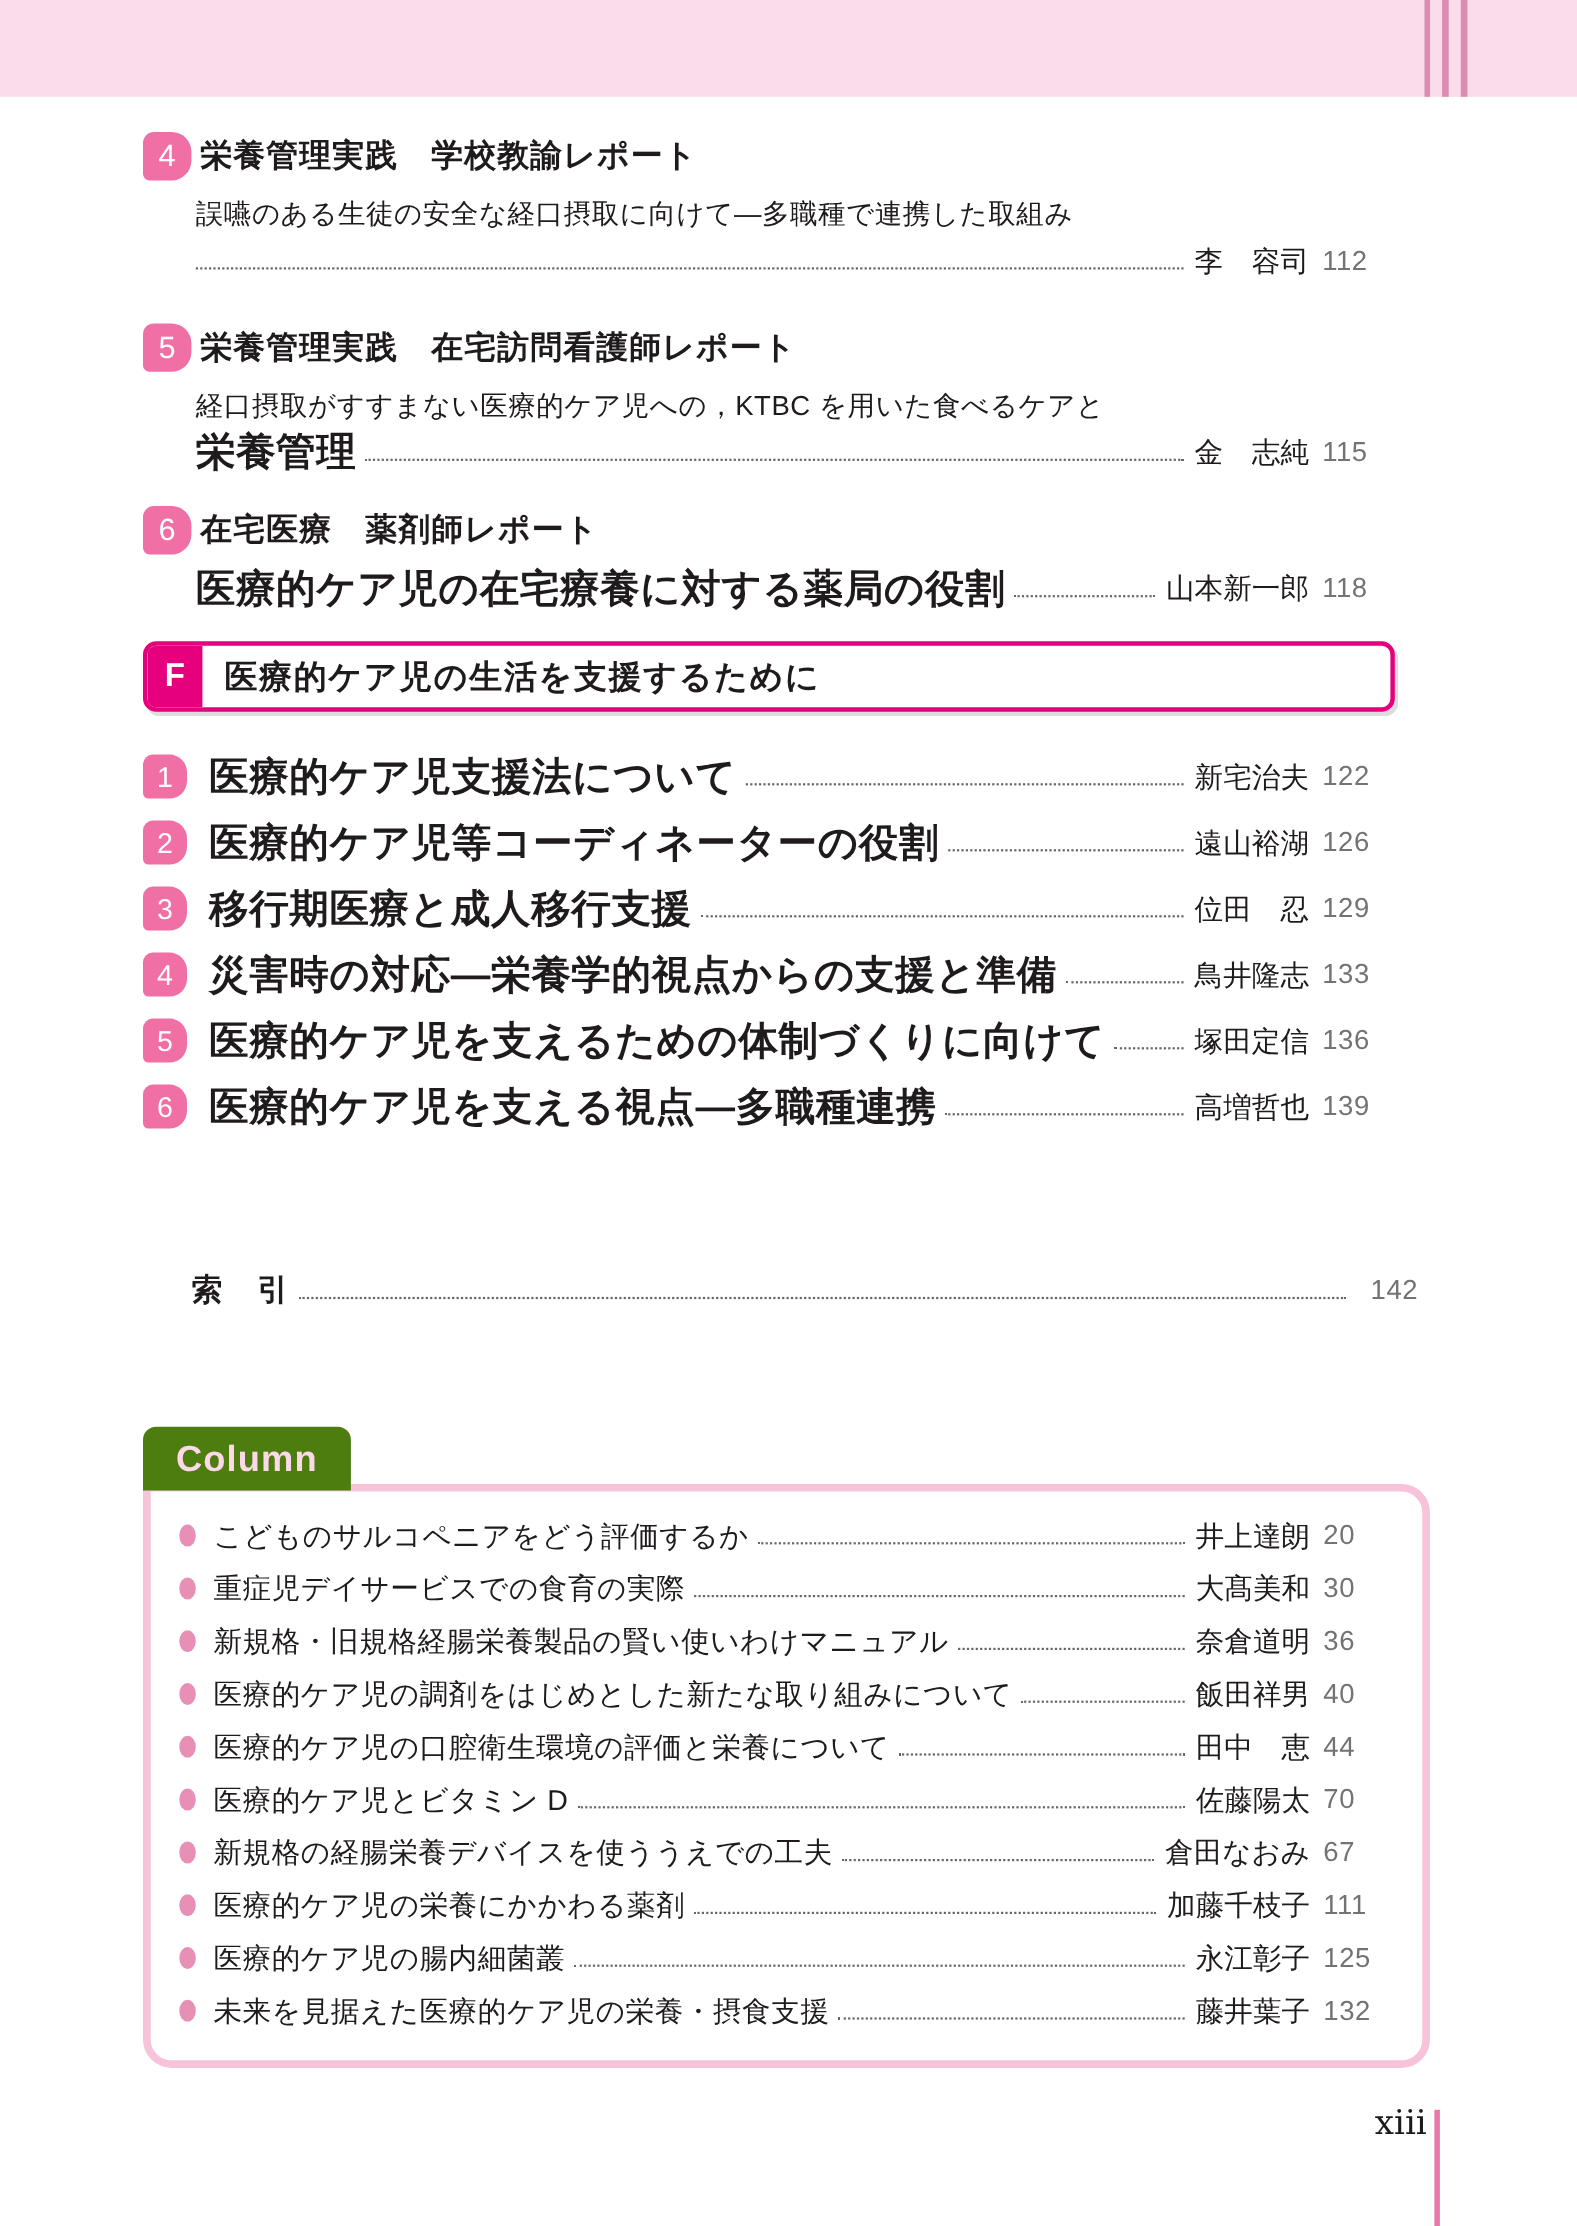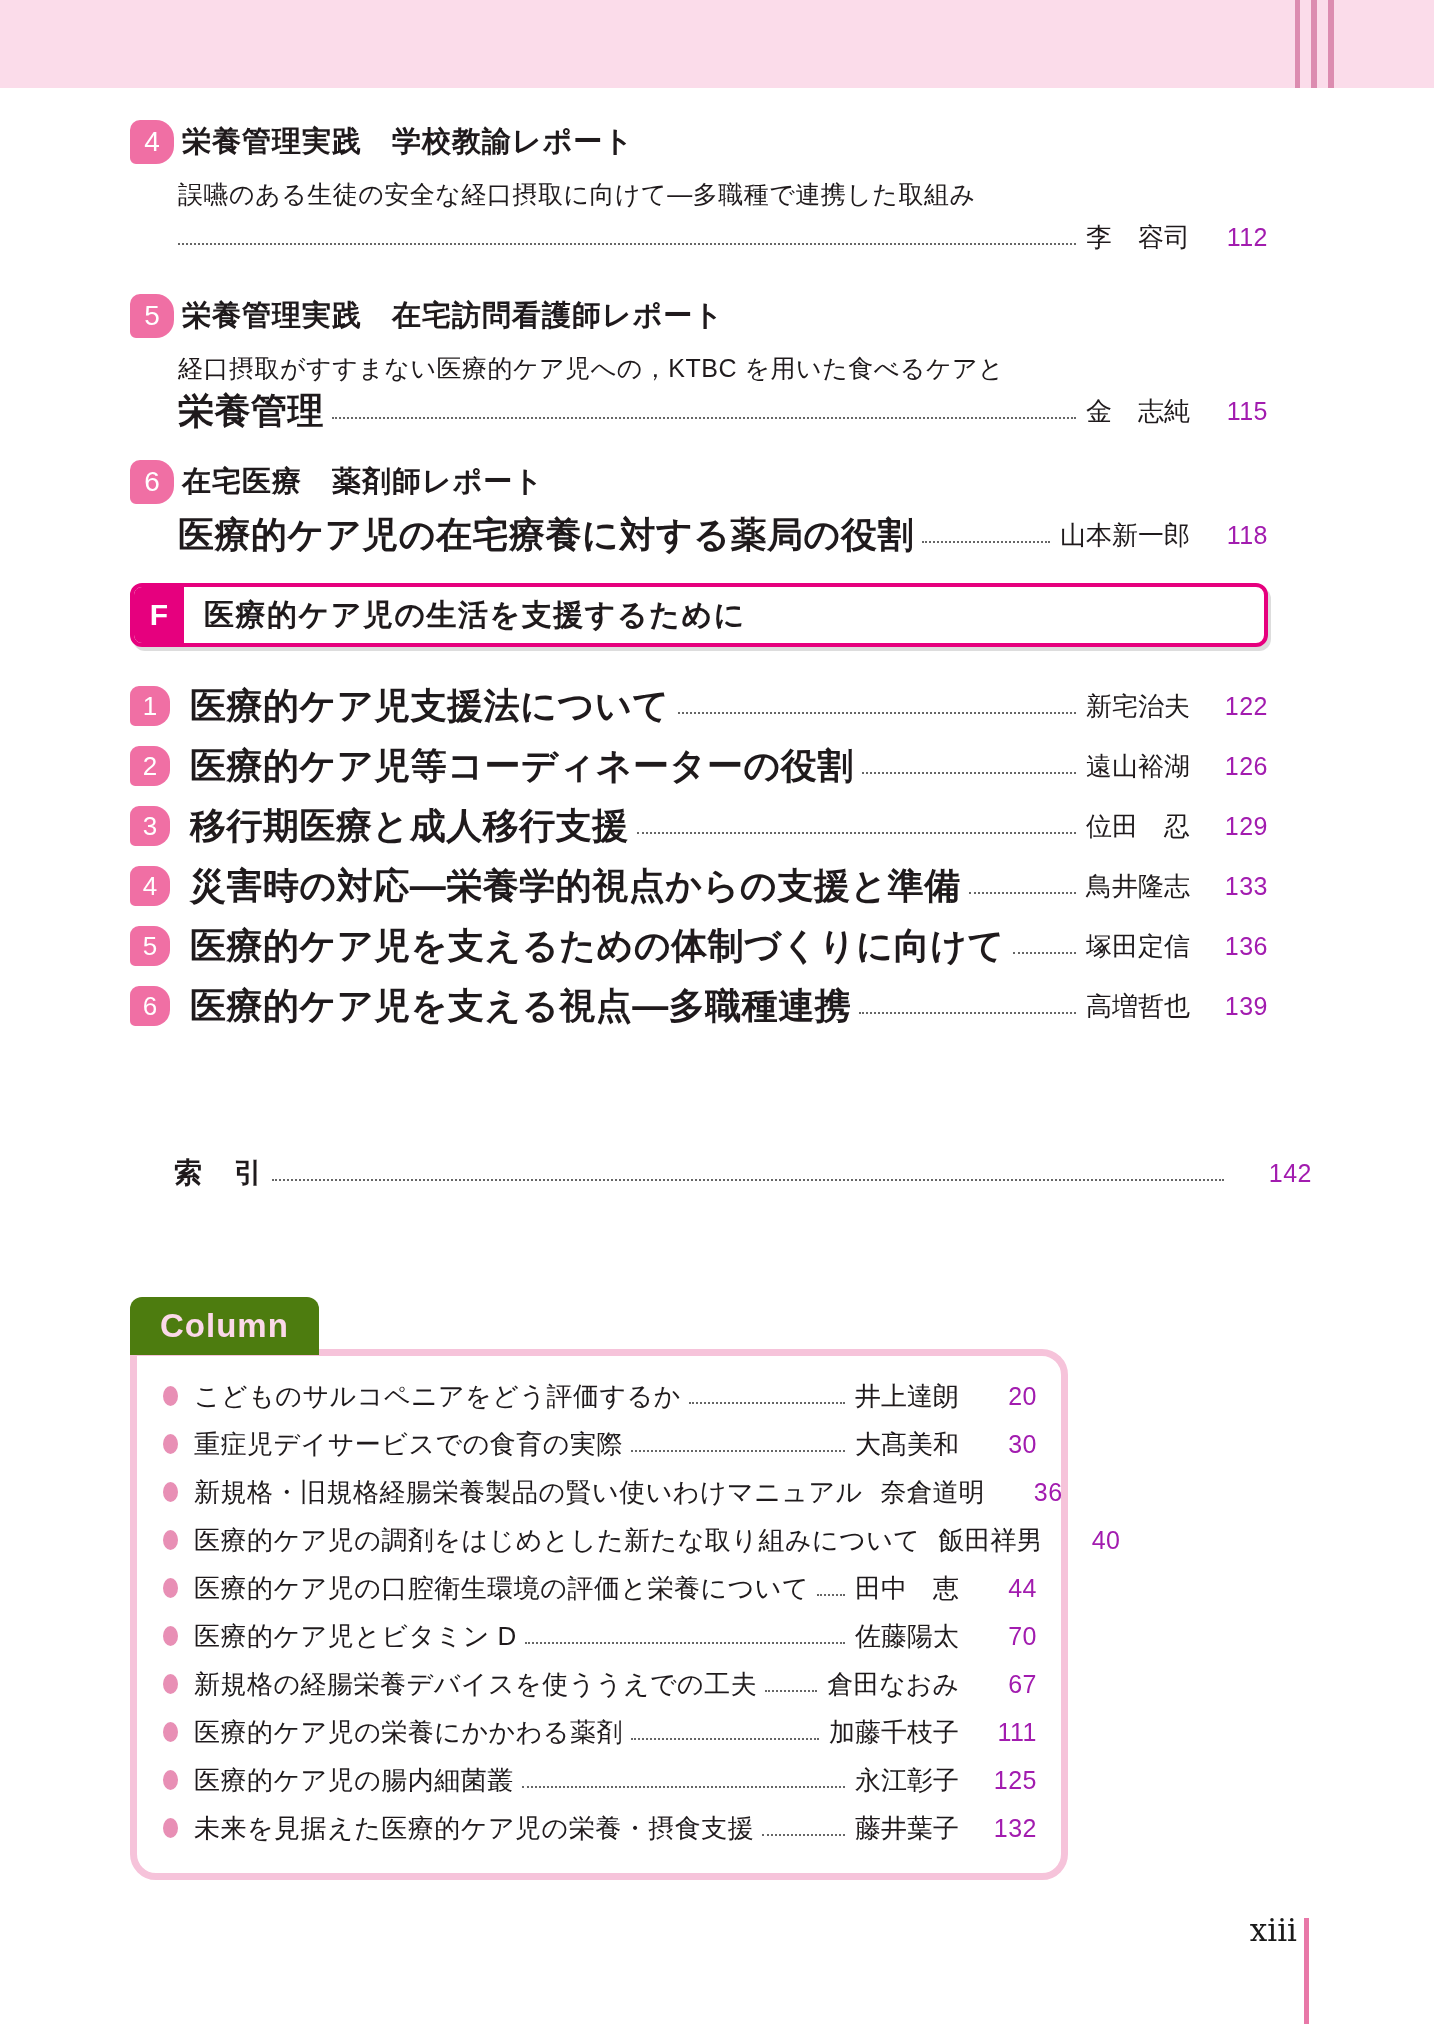--- a/index.html
+++ b/index.html
@@ -10,21 +10,21 @@
   }
 
   
   .top-band {position:absolute; top:0; left:0; width:1434px; height:88px; background:#fbdcea;}
   .stripe {position:absolute; top:0; height:88px; background:#dc8cb0;}
   .stripe-1 {left:1295px; width:5px;}
   .stripe-2 {left:1311px; width:6px;}
   .stripe-3 {left:1328px; width:6px;}
   .dots {flex:1 1 auto; height:0; border-bottom:2px dotted #666; margin:14px 10px 0 8px;}
   .author {font-family:"Liberation Serif","DejaVu Serif",serif; font-size:26px; white-space:nowrap;}
-  .pageno {flex:0 0 66px; text-align:right; font-size:25px; color:#a21caf; margin-left:12px; letter-spacing:0.5px;}
+  .pageno {flex:0 0 66px; font-size:25px; color:#737373; margin-left:12px; letter-spacing:0.5px;}
 
   .badge {
     flex:0 0 44px; width:44px; height:44px; background:#f06fa4; color:#fff;
     border-radius:10px 18px 18px 6px; display:flex; align-items:center; justify-content:center;
     font-size:28px; font-weight:400;
   }
 
   
   .report-list {position:absolute; top:118px; left:130px; width:1138px;}
   .report-item {margin:0;}
@@ -61,21 +61,21 @@
   .index-label {font-size:28px; font-weight:600; letter-spacing:2px; white-space:nowrap;}
 
   
   .column-tab {
     position:absolute; top:1297px; left:130px; height:58px; z-index:2;
     background:#4d7c0f; color:#fbd9e8; border-radius:12px 12px 0 0;
     display:flex; align-items:center; justify-content:center;
     font-size:33px; font-weight:700; letter-spacing:1px; padding:0 30px; box-sizing:border-box;
   }
   .column-box {
-    position:absolute; top:1349px; left:130px; width:938px; height:531px; z-index:1;
+    position:absolute; top:1349px; left:130px; width:1170px; height:531px; z-index:1;
     border:7px solid #f6c3da; border-radius:0 26px 26px 26px; background:#fff;
     box-sizing:border-box; padding:16px 24px 0 26px;
   }
   .column-item {display:flex; align-items:center; height:48px;}
   .bullet {flex:0 0 15px; width:15px; height:20px; border-radius:50%; background:#e88fb5; margin-right:16px;}
   .column-title {font-size:26px; font-weight:500; letter-spacing:0.5px; white-space:nowrap;}
 
   
   .folio {position:absolute; top:1912px; right:137px; font-family:"DejaVu Serif","Liberation Serif",serif; font-size:31px; color:#1a1a1a;}
   .folio-bar {position:absolute; left:1304px; top:1918px; bottom:0; width:5px; background:#e878a8;}

